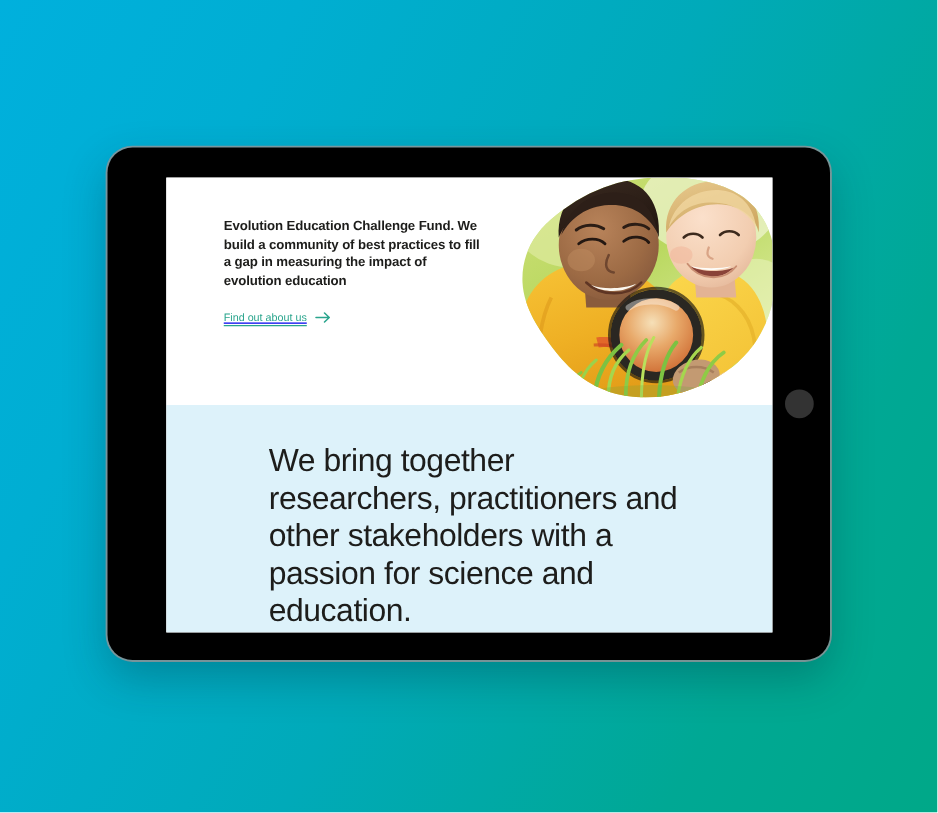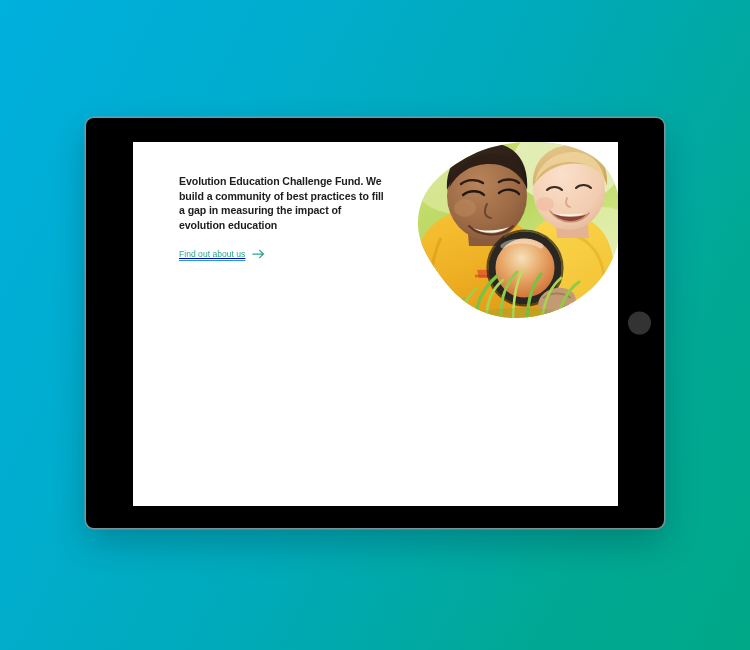--- a/index.html
+++ b/index.html
@@ -21,21 +21,21 @@
   }
 
   
   #tablet {
     position: absolute;
     left: 86px;
     top: 118px;
     width: 578px;
     height: 410px;
     background: #000000;
-    border-radius: 8px;
+    border-radius: 20px;
     box-shadow: 0 0 0 1.5px rgba(140,148,152,0.85),
                 0 14px 34px rgba(0, 40, 50, 0.28);
   }
 
   #home-button {
     position: absolute;
     right: 13px;
     top: 50%;
     transform: translateY(-50%);
     width: 23px;
@@ -298,16 +298,22 @@
             <span class="link-label">Find out about us</span>
             <span class="link-arrow">
               <svg width="13" height="10" viewBox="0 0 13 10" xmlns="http://www.w3.org/2000/svg">
                 <path d="M0.8,5 L11.2,5 M7.6,1.4 L11.4,5 L7.6,8.6" stroke="#2aa58d" stroke-width="1.25" fill="none" stroke-linecap="round" stroke-linejoin="round"></path>
               </svg>
             </span>
           </a>
         </div>
       </section>
 
+      <section class="statement">
+        <div class="statement-inner">
+          <p class="statement-headline">We bring together researchers, practitioners and other stakeholders with a passion for science and education.</p>
+
+        </div>
+      </section>
 
     </div>
   </div>
 </div>
 
 </body></html>

